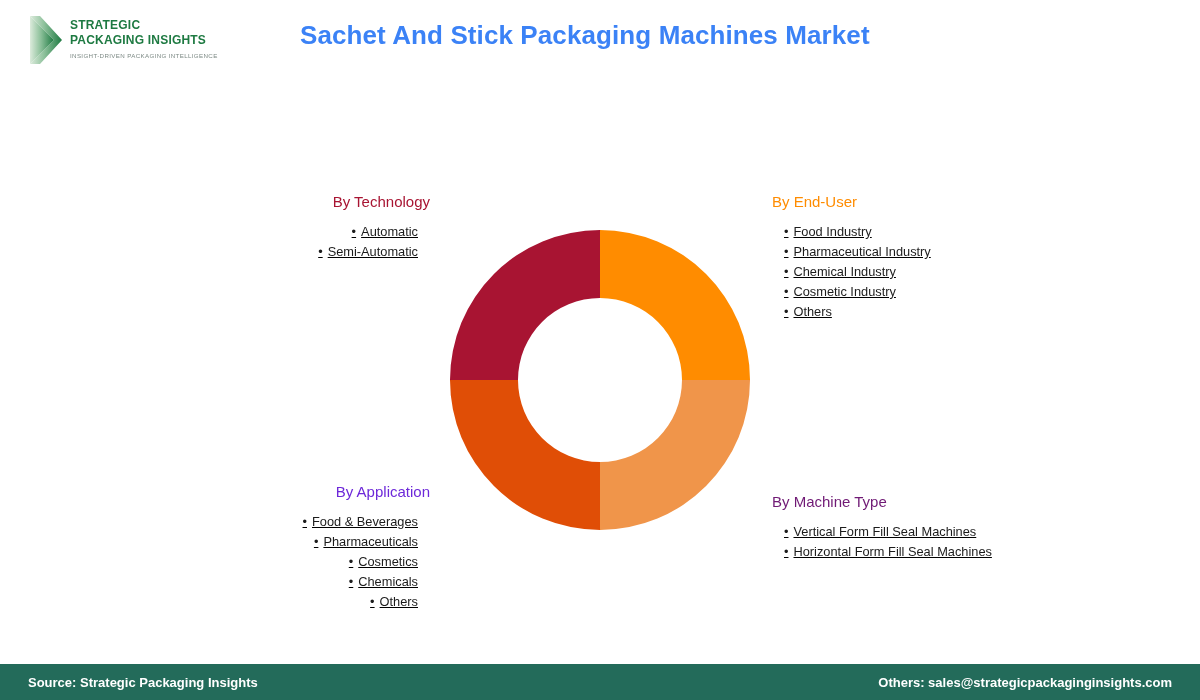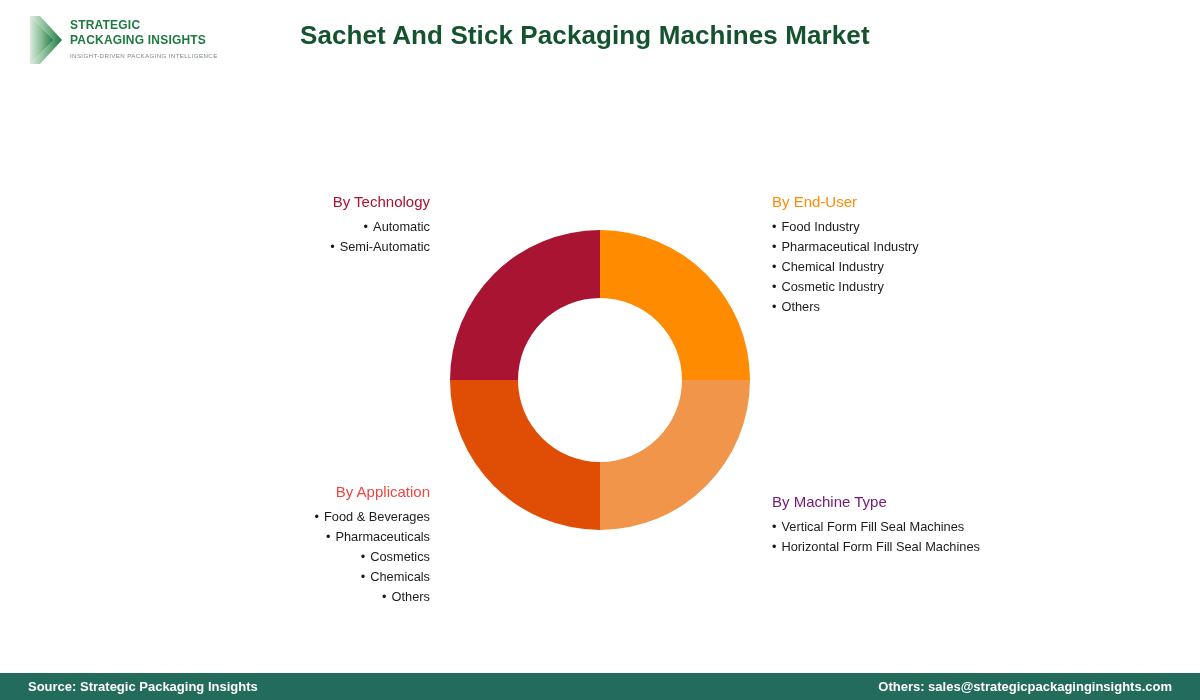--- a/index.html
+++ b/index.html
@@ -50,21 +50,21 @@
     white-space: nowrap;
   }
 
   
   #page-title {
     position: absolute;
     left: 300px;
     top: 20px;
     font-size: 26px;
     font-weight: bold;
-    color: #14532d;
+    color: #3b82f6;
     letter-spacing: 0.1px;
     white-space: nowrap;
   }
 
   
   #donut-wrap {
     position: absolute;
     left: 450px;
     top: 230px;
     width: 300px;
@@ -77,22 +77,23 @@
     position: absolute;
   }
   .seg-heading {
     font-size: 15px;
     font-weight: normal;
     margin: 0 0 7px 0;
     white-space: nowrap;
   }
   .seg-list {
     list-style: none;
-    margin: 0;
+    margin: 12px;
     padding: 0;
+    text-decoration: underline;
   }
   .seg-list li {
     font-size: 12.8px;
     color: #1c1c1c;
     line-height: 20px;
     white-space: nowrap;
   }
   .seg-list li::before {
     content: "\2022";
     margin-right: 5px;
@@ -110,21 +111,21 @@
   #grp-enduser     { left: 772px; top: 193px; width: 260px; }
   #grp-application { left: 200px; top: 483px; width: 230px; }
   #grp-machinetype { left: 772px; top: 493px; width: 300px; }
 
   
   #footer {
     position: absolute;
     left: 0;
     bottom: 0;
     width: 1200px;
-    height: 27px;
+    height: 36px;
     background: #236B5A;
     display: flex;
     align-items: center;
     justify-content: space-between;
     box-sizing: border-box;
     padding: 0 28px;
   }
   .footer-text {
     color: #ffffff;
     font-size: 13px;
@@ -182,21 +183,21 @@
   <ul class="seg-list">
     <li>Food Industry</li>
     <li>Pharmaceutical Industry</li>
     <li>Chemical Industry</li>
     <li>Cosmetic Industry</li>
     <li>Others</li>
   </ul>
 </div>
 
 <div class="seg-group align-right stair" id="grp-application">
-  <div class="seg-heading" style="color:#ef4444">By Application</div>
+  <div class="seg-heading" style="color:#6d28d9">By Application</div>
   <ul class="seg-list">
     <li>Food &amp; Beverages</li>
     <li>Pharmaceuticals</li>
     <li>Cosmetics</li>
     <li>Chemicals</li>
     <li>Others</li>
   </ul>
 </div>
 
 <div class="seg-group align-left" id="grp-machinetype">

